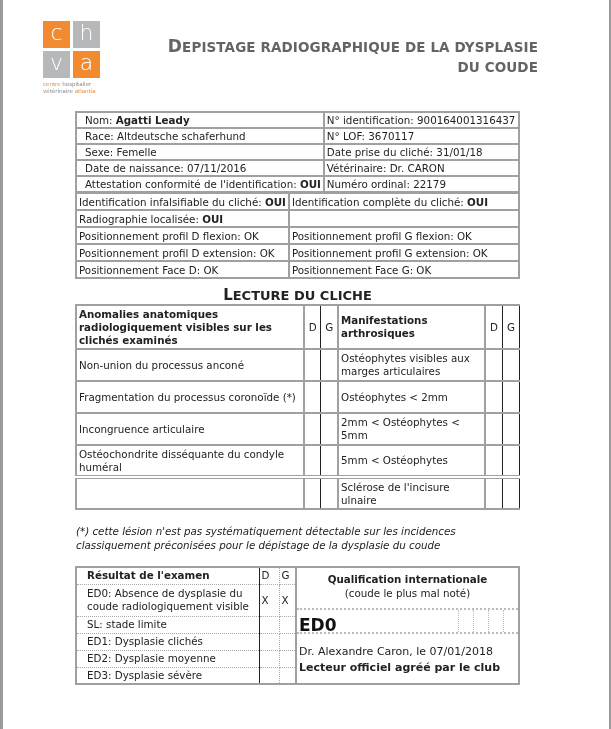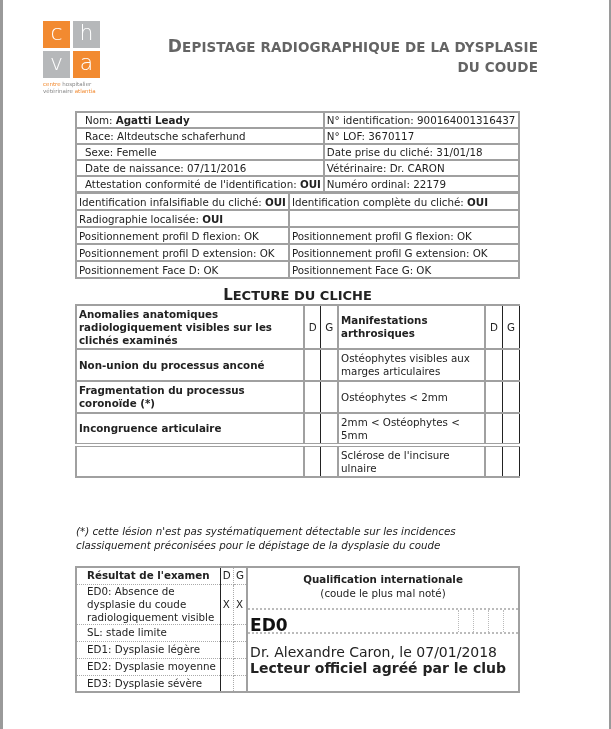--- a/index.html
+++ b/index.html
@@ -32,41 +32,41 @@
   .t-cliche { left: 75px; top: 192px; width: 445px; }
   .t-cliche td { height: 17px; }
   .t-cliche td:first-child { width: 203px; margin-left: 33px; }
 
   .section-title { position: absolute; left: 75px; width: 445px; top: 286px; text-align: center; font-weight: bold; font-size: 13px; color: #222; }
   .section-title .big { font-size: 15px; }
 
   .t-lecture { left: 75px; top: 304px; width: 445px; }
   .t-lecture td { white-space: normal; line-height: 13px; padding: 1px 2px; vertical-align: middle; font-size: 10.3px; }
   .t-lecture td.dg { width: 17px; text-align: center; border-left: 1.5px solid #222; border-right: 1.5px solid #222; }
-  .t-lecture td.c1 { width: 226px; font-weight: bold; }
+  .t-lecture td.c1 { width: 226px; }
   .t-lecture td.c3 { width: 146px; }
   .t-lecture tr.head td { height: 44px; font-weight: bold; }
   .t-lecture tr.head td.dg { font-weight: normal; }
   .t-lecture tr.r td { height: 32px; }
   .t-lecture tr.gap td { border-top: 4px double #a0a0a0; }
 
   .footnote { position: absolute; left: 76px; top: 524px; font-style: italic; font-size: 10.3px; line-height: 14px; color: #222; }
 
   .t-result { left: 75px; top: 566px; width: 445px; }
   .t-result td { border: 1px dotted #aaa; font-size: 10.3px; height: 17px; line-height: 13px; }
   .t-result td.lbl { width: 183px; padding-left: 10px; }
   .t-result td.d { width: 20px; text-align: left; border-left: 1.5px solid #222; }
   .t-result td.g { width: 17px; text-align: left; }
   .qual-cell { vertical-align: top; padding: 0 !important; border: 2px solid #a0a0a0 !important; position: relative; }
   .qual-head { text-align: center; font-size: 10.3px; line-height: 14px; padding-top: 4px; }
   .qual-head b { display: block; }
   .qual-box { margin: 8px 0 0 0; height: 26px; border-top: 2px dotted #bbb; border-bottom: 2px dotted #bbb; display: flex; align-items: flex-end; position: relative; }
   .qual-value { font-size: 17px; font-weight: bold; padding-left: 2px; color: #111; flex: 1; }
   .qual-slot { width: 15px; height: 100%; border-left: 1px dotted #bbb; }
-  .qual-sign { padding: 10px 12px 0 2px; font-size: 14px; line-height: 16px; }
+  .qual-sign { padding: 10px 12px 0 2px; font-size: 11px; line-height: 16px; }
   .qual-sign b { display: block; }
 </style>
 </head>
 <body>
 
 <div class="page-border-left"></div>
 <div class="page-border-right"></div>
 
 <div class="logo">
   <div class="logo-grid">
@@ -165,20 +165,28 @@
     <td class="dg"></td>
   </tr>
   <tr class="r">
     <td class="c1">Incongruence articulaire</td>
     <td class="dg"></td>
     <td class="dg"></td>
     <td class="c3">2mm &lt; Ostéophytes &lt; 5mm</td>
     <td class="dg"></td>
     <td class="dg"></td>
   </tr>
+  <tr class="r">
+    <td class="c1">Ostéochondrite disséquante du condyle huméral</td>
+    <td class="dg"></td>
+    <td class="dg"></td>
+    <td class="c3">5mm &lt; Ostéophytes</td>
+    <td class="dg"></td>
+    <td class="dg"></td>
+  </tr>
   <tr class="r gap">
     <td class="c1"></td>
     <td class="dg"></td>
     <td class="dg"></td>
     <td class="c3">Sclérose de l'incisure ulnaire</td>
     <td class="dg"></td>
     <td class="dg"></td>
   </tr>
 </tbody>
   </table>
@@ -216,21 +224,21 @@
     <td class="lbl" style="white-space:normal;height:32px;">ED0: Absence de dysplasie du coude radiologiquement visible</td>
     <td class="d">X</td>
     <td class="g">X</td>
   </tr>
   <tr>
     <td class="lbl">SL: stade limite</td>
     <td class="d"></td>
     <td class="g"></td>
   </tr>
   <tr>
-    <td class="lbl">ED1: Dysplasie légère</td>
+    <td class="lbl">ED1: Dysplasie clichés</td>
     <td class="d"></td>
     <td class="g"></td>
   </tr>
   <tr>
     <td class="lbl">ED2: Dysplasie moyenne</td>
     <td class="d"></td>
     <td class="g"></td>
   </tr>
   <tr>
     <td class="lbl">ED3: Dysplasie sévère</td>

